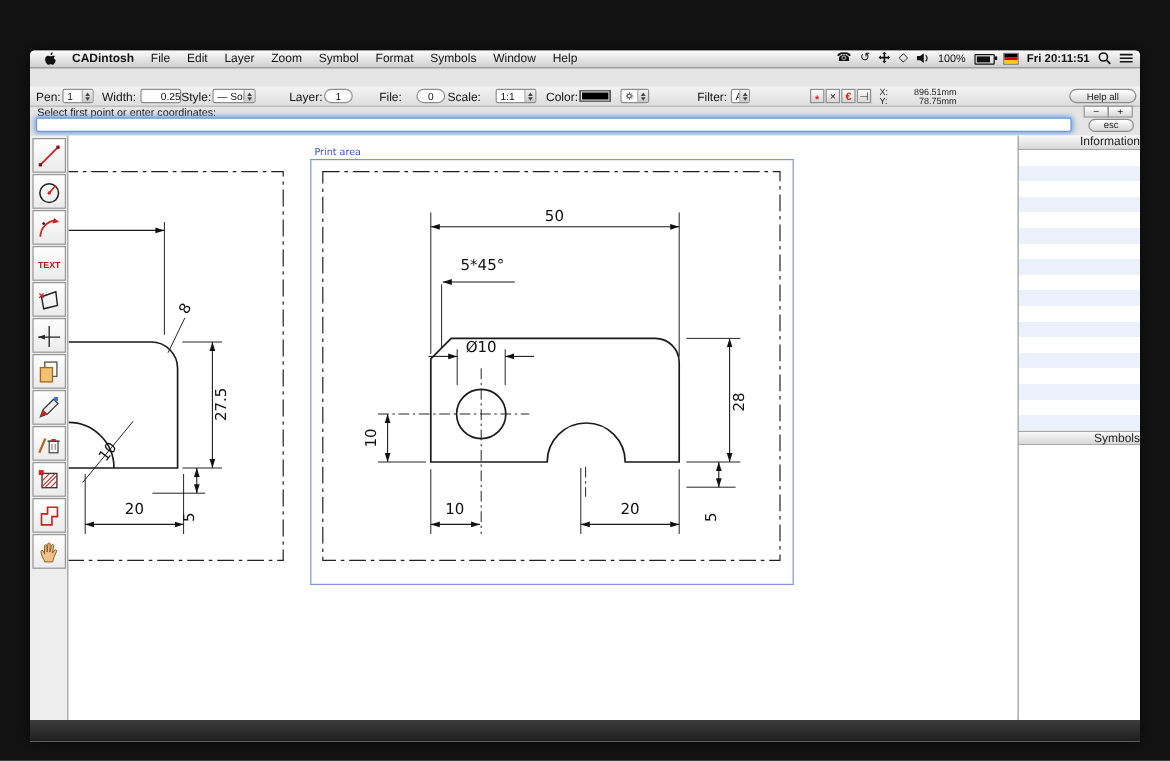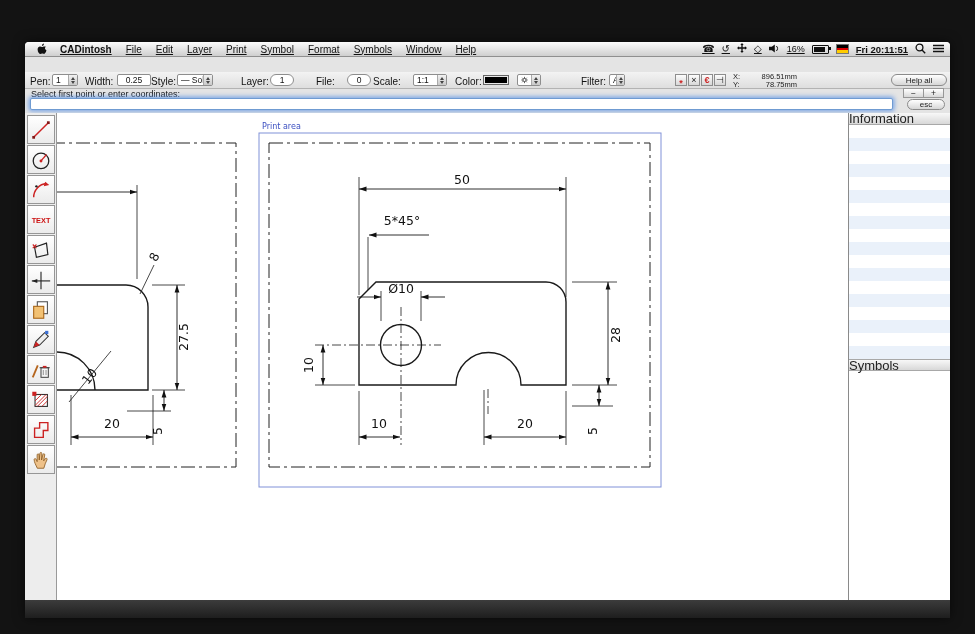--- a/index.html
+++ b/index.html
@@ -12,21 +12,21 @@
   .screen{
     position:absolute;left:25px;top:42px;width:925px;height:576px;
     background:#e4e4e4;border-radius:4px 4px 0 0;overflow:hidden;
     box-shadow:0 0 12px rgba(0,0,0,.6);
   }
   
   .menubar{
     position:absolute;left:0;top:0;width:100%;height:15px;box-sizing:border-box;
     background:linear-gradient(#fbfbfb,#cfcfcf);
     border-bottom:1px solid #8f8f8f;
-    display:flex;align-items:center;padding:0 6px;font-size:10px;color:#111;text-decoration:underline;
+    display:flex;align-items:center;padding:0 6px;font-size:10px;color:#111;
   }
   .apple{display:flex;align-items:center;padding:0 6px;}
   .mitem{padding:0 7px;white-space:nowrap;cursor:default;}
   .mitem.bold{font-weight:bold;}
   .mb-right{margin-left:auto;display:flex;align-items:center;gap:7px;font-size:9px;}
   .mbi{font-size:10px;line-height:10px;}
   .batt{position:relative;width:15px;height:7px;border:1px solid #111;border-radius:1px;display:inline-block;}
   .batt i{position:absolute;left:1px;top:1px;bottom:1px;width:11px;background:#111;}
   .batt:after{content:"";position:absolute;right:-3px;top:1.5px;width:2px;height:3px;background:#111;}
   .flag{width:11px;height:8px;display:inline-flex;flex-direction:column;border:0.5px solid #777;}
@@ -51,21 +51,21 @@
     position:absolute;left:0;top:30px;width:100%;height:17px;box-sizing:border-box;
     background:linear-gradient(#f3f3f3,#dedede);
     border-bottom:1px solid #b3b3b3;
   }
   .tlabel{position:absolute;top:4px;font-size:10px;color:#111;white-space:nowrap;}
   .dd,.txt,.fld{
     position:absolute;top:2px;height:12px;box-sizing:border-box;background:#fff;
     border:1px solid #8e8e8e;display:flex;align-items:center;font-size:8.5px;color:#111;
   }
   .dd{border-radius:2px;}
-  .txt{border-radius:2px;padding:0 16px;justify-content:center;}
+  .txt{border-radius:2px;padding:0 16px;}
   .fld{border-radius:6px;justify-content:center;}
   .dd-val{flex:1;padding:0 3px;white-space:nowrap;overflow:hidden;}
   .dd-arr{width:8px;height:100%;display:flex;flex-direction:column;align-items:center;justify-content:center;gap:1px;background:linear-gradient(#f2f2f2,#c9c9c9);border-left:1px solid #aaa;}
   .dd-arr i{display:block;width:0;height:0;border-left:2.5px solid transparent;border-right:2.5px solid transparent;}
   .dd-arr .up{border-bottom:3px solid #444;}
   .dd-arr .dn{border-top:3px solid #444;}
   .swatch{position:absolute;top:3px;height:10px;box-sizing:border-box;background:#000;border:1px solid #666;box-shadow:0 0 0 1px #e9e9e9 inset;}
   .tg{position:absolute;top:2px;width:12px;height:12px;box-sizing:border-box;border:1px solid #8e8e8e;background:linear-gradient(#fdfdfd,#d7d7d7);display:flex;align-items:center;justify-content:center;font-size:9px;line-height:9px;}
   .tg.red{color:#c22;font-weight:bold;}
   .tg.dark{color:#222;}
@@ -110,21 +110,21 @@
   .pa{fill:none;stroke:#8091d8;stroke-width:1;}
   .dimtext{font:12.5px "DejaVu Sans", sans-serif;fill:#111;}
   .palabel{font:8px "DejaVu Sans", sans-serif;fill:#3b4fc0;}
   
   .rightpanel{
     position:absolute;left:823px;top:0;width:102px;height:487px;box-sizing:border-box;
     background:#fff;border-left:1px solid #8a8a8a;
   }
   .panel-header{
     height:12px;box-sizing:border-box;background:linear-gradient(#f8f8f8,#d8d8d8);
-    border-bottom:1px solid #a8a8a8;font-size:13px;color:#222;text-align:left;line-height:11px;
+    border-bottom:1px solid #a8a8a8;font-size:10px;color:#222;text-align:right;line-height:11px;
   }
   .panel-header.sym{border-top:1px solid #a8a8a8;}
   .stripes{
     height:234px;
     background:repeating-linear-gradient(180deg,#ffffff 0px,#ffffff 13px,#eaf1fa 13px,#eaf1fa 26px);
   }
   .panel-white{height:228px;background:#fff;}
   
   .desktop{position:absolute;left:0;top:558px;width:100%;height:18px;background:linear-gradient(#3c3c3c,#1e1e1e);}
 </style>
@@ -136,21 +136,21 @@
   <div class="menubar">
     <span class="apple">
       <svg width="10" height="12" viewBox="0 0 10 12">
           <path d="M7.2,3.4 C6.3,3.4 5.9,3.9 5.1,3.9 C4.3,3.9 3.8,3.4 3,3.4 C1.8,3.4 0.6,4.4 0.6,6.4 C0.6,8.8 2.3,11 3.4,11 C4.1,11 4.4,10.6 5.2,10.6 C6,10.6 6.2,11 7,11 C8.1,11 9.4,8.6 9.4,7 C8.3,6.5 8,5.9 8,5.2 C8,4.5 8.4,4 8.9,3.7 C8.5,3.5 7.8,3.4 7.2,3.4 Z M6.7,0.6 C6,0.7 5.2,1.2 5.1,2.2 C5.1,2.5 5.1,2.7 5.2,2.9 C6.1,3 6.9,2.1 6.9,1.1 C6.9,0.9 6.8,0.7 6.7,0.6 Z" fill="#111"></path>
         </svg>
     </span>
     <span class="mitem bold">CADintosh</span>
     <span class="mitem">File</span>
     <span class="mitem">Edit</span>
     <span class="mitem">Layer</span>
-    <span class="mitem">Print</span>
+    <span class="mitem">Zoom</span>
     <span class="mitem">Symbol</span>
     <span class="mitem">Format</span>
     <span class="mitem">Symbols</span>
     <span class="mitem">Window</span>
     <span class="mitem">Help</span>
 
     <div class="mb-right">
       <span class="mbi">☎</span>
       <span class="mbi">↺</span>
       <span>
@@ -158,21 +158,21 @@
             <path d="M6,0 L8,2.5 H6.8 V5.2 H9.5 V4 L12,6 L9.5,8 V6.8 H6.8 V9.5 H8 L6,12 L4,9.5 H5.2 V6.8 H2.5 V8 L0,6 L2.5,4 V5.2 H5.2 V2.5 H4 Z" fill="#111"></path>
           </svg>
       </span>
       <span class="mbi">◇</span>
       <span>
         <svg width="11" height="9" viewBox="0 0 11 9">
             <polygon points="0,2.7 2.8,2.7 5.8,0.4 5.8,8.6 2.8,6.3 0,6.3" fill="#111"></polygon>
             <path d="M7.3,2 A3.1,3.1 0 0 1 7.3,7" stroke="#111" stroke-width="1" fill="none"></path>
           </svg>
       </span>
-      <span>16%</span>
+      <span>100%</span>
       <span class="batt">
           <i></i>
         </span>
       <span class="flag">
           <i class="f1"></i>
           <i class="f2"></i>
           <i class="f3"></i>
         </span>
       <span class="clock">Fri 20:11:51</span>
       <span>

